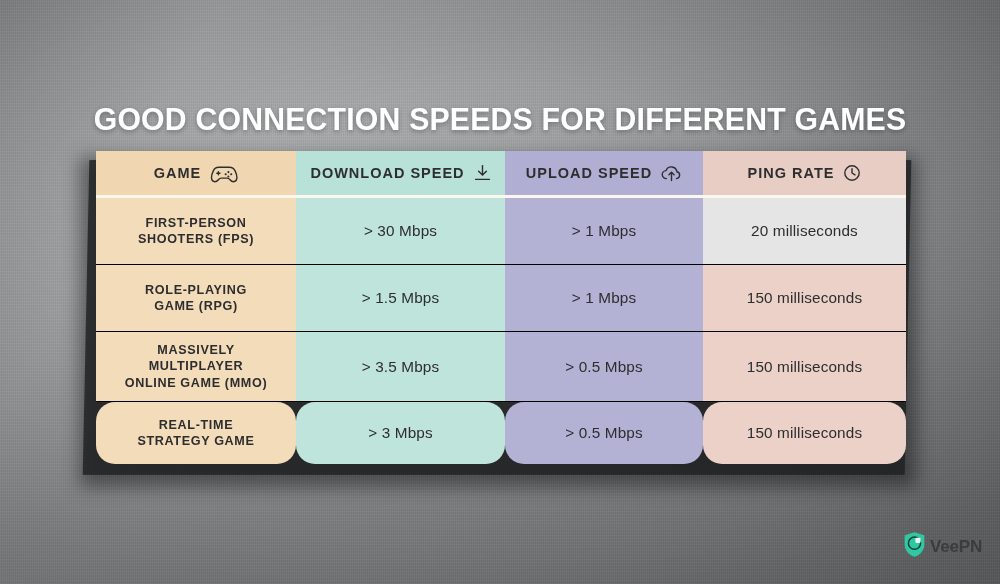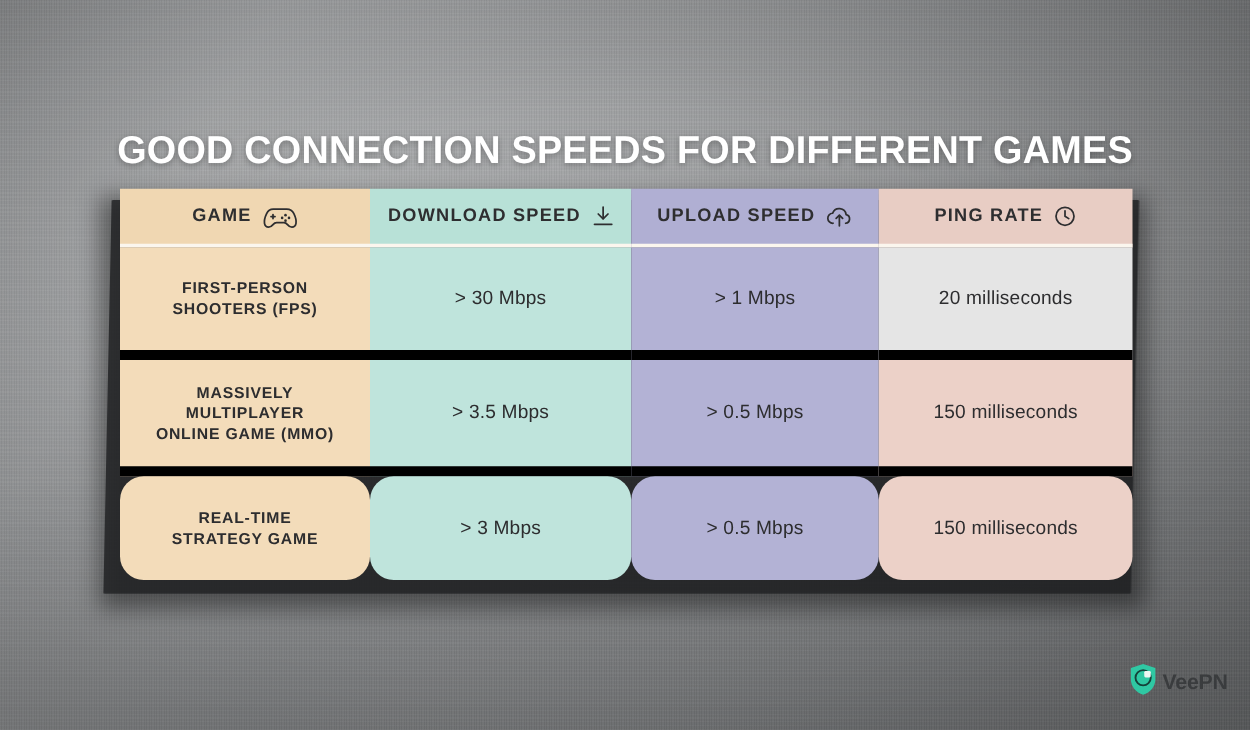--- a/index.html
+++ b/index.html
@@ -100,21 +100,21 @@
   th .hd {
     display:flex; align-items:center; justify-content:center; gap:9px;
     line-height:1;
   }
   th .hd .ic { display:flex; align-items:center; }
 
   tbody td {
     text-align:center;
     vertical-align:middle;
     color:#2d2d2f;
-    border-bottom:8px solid #000000;
+    border-bottom:1px solid #000000;
     padding:0 6px;
   }
   tbody tr:last-child td { border-bottom:none;border-radius:19px; }
 
   td.game {
     font-size:12.6px;
     font-weight:bold;
     letter-spacing:0.65px;
     line-height:16.5px;
   }
@@ -237,20 +237,29 @@
       <tr class="r0" style="height:67px;">
         <td class="game col-game">
           <div>FIRST-PERSON</div>
           <div>SHOOTERS (FPS)</div>
         </td>
         <td class="val col-download">&gt; 30 Mbps</td>
         <td class="val col-upload">&gt; 1 Mbps</td>
         <td class="val col-ping">20 milliseconds</td>
       </tr>
 
+      <tr class="r1" style="height:67px;">
+        <td class="game col-game">
+          <div>ROLE-PLAYING</div>
+          <div>GAME (RPG)</div>
+        </td>
+        <td class="val col-download">&gt; 1.5 Mbps</td>
+        <td class="val col-upload">&gt; 1 Mbps</td>
+        <td class="val col-ping">150 milliseconds</td>
+      </tr>
 
       <tr class="r2" style="height:70px;">
         <td class="game col-game">
           <div>MASSIVELY</div>
           <div>MULTIPLAYER</div>
           <div>ONLINE GAME (MMO)</div>
         </td>
         <td class="val col-download">&gt; 3.5 Mbps</td>
         <td class="val col-upload">&gt; 0.5 Mbps</td>
         <td class="val col-ping">150 milliseconds</td>

